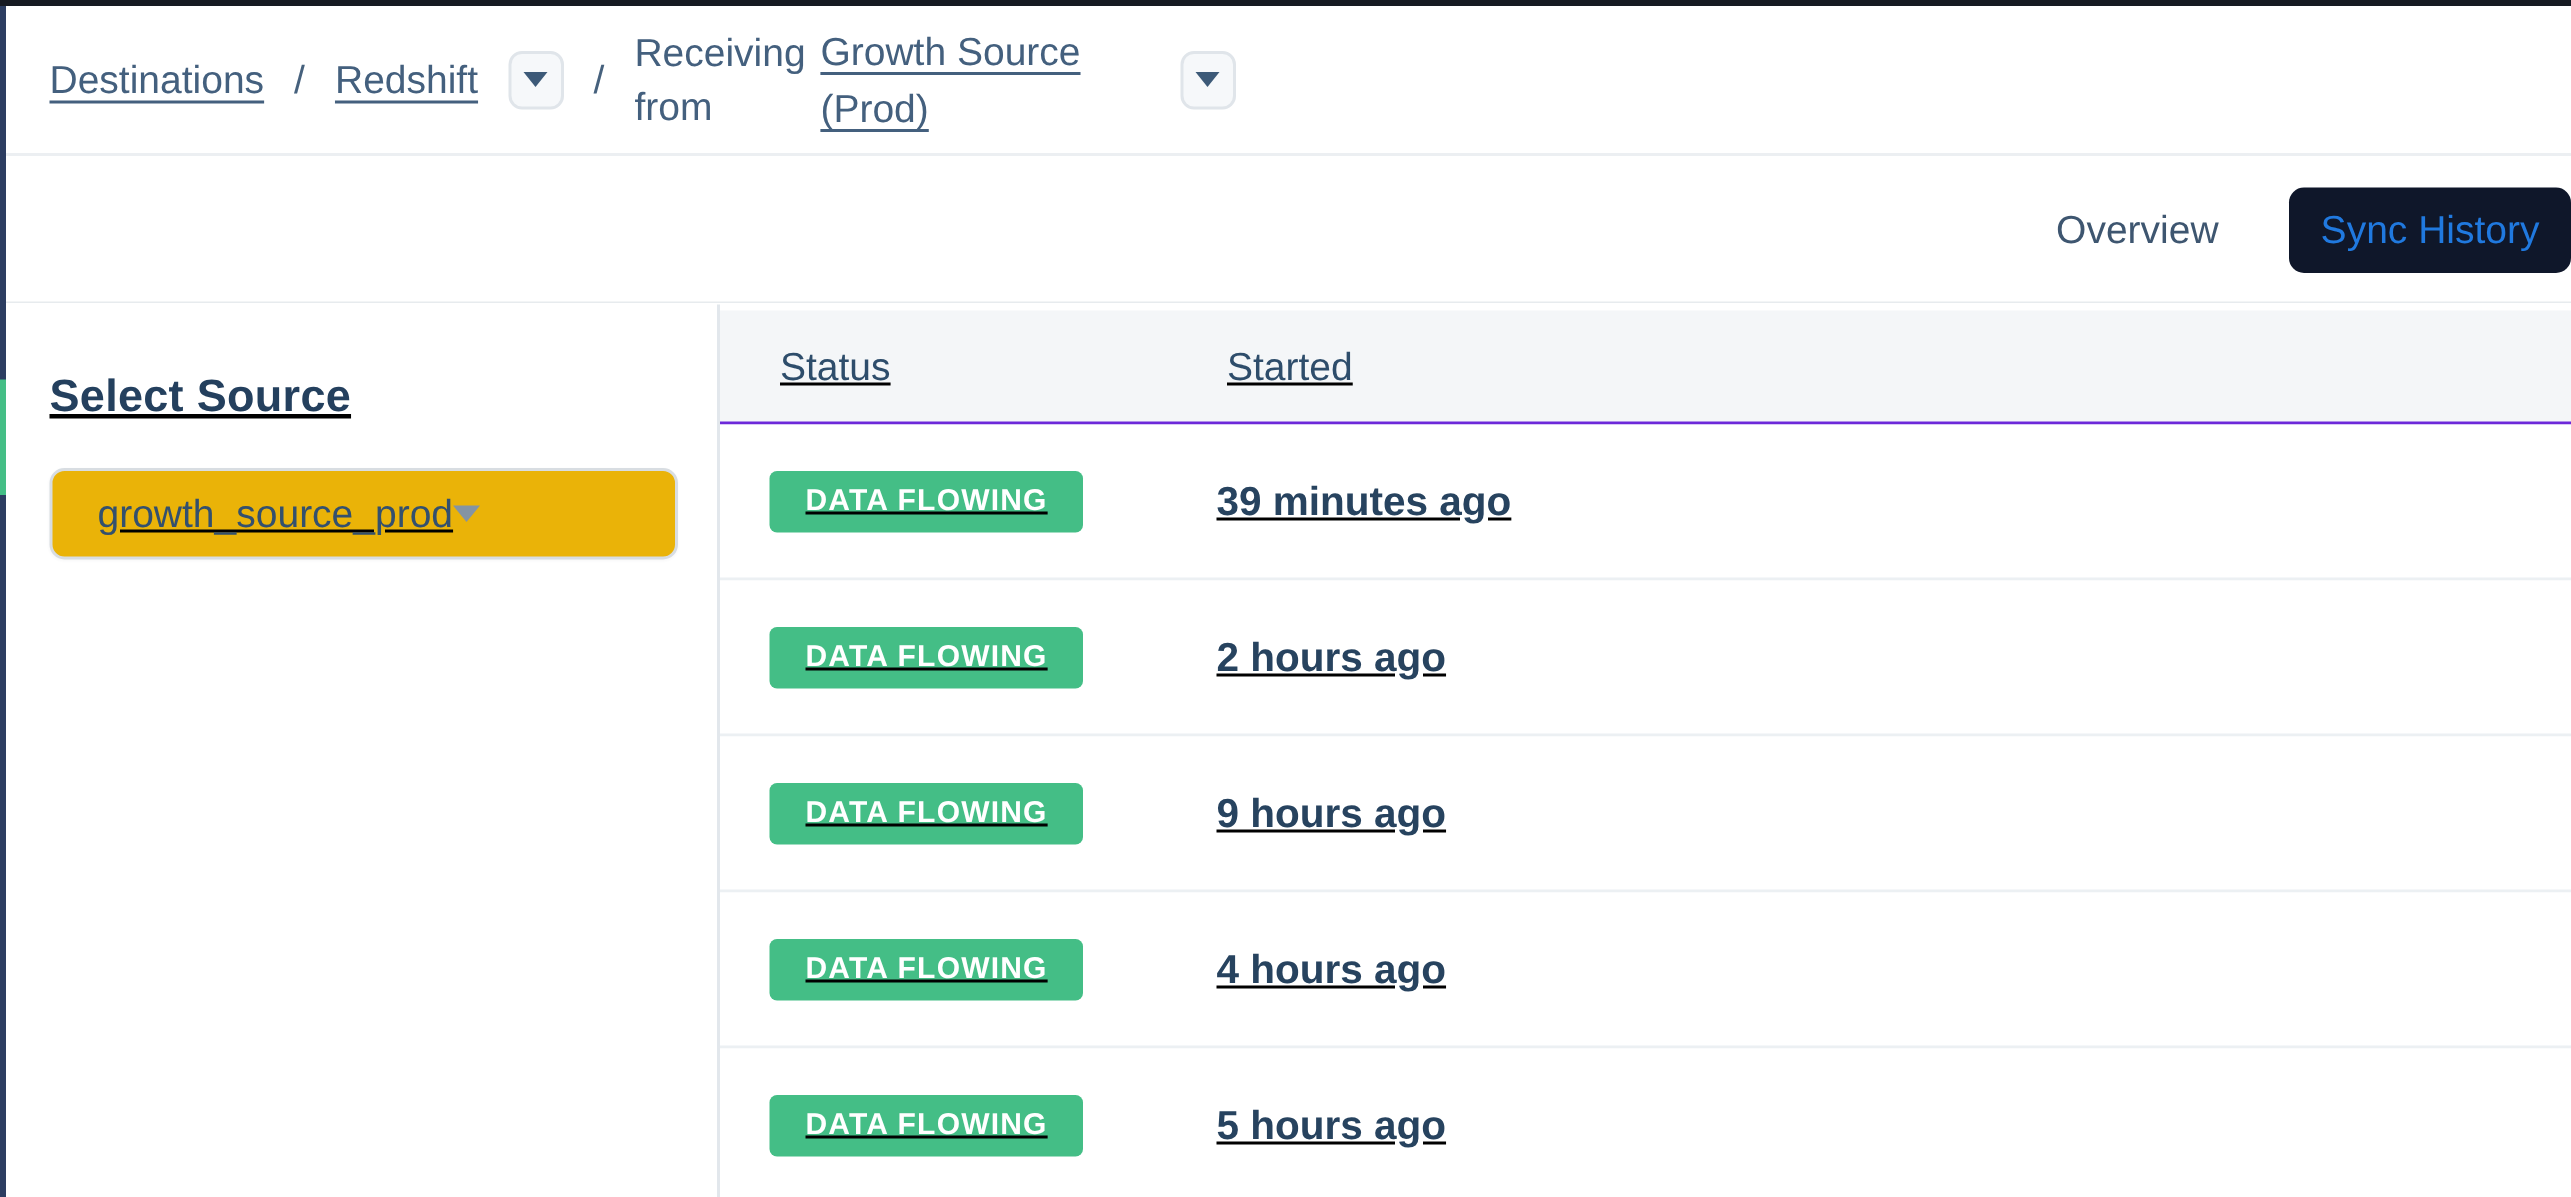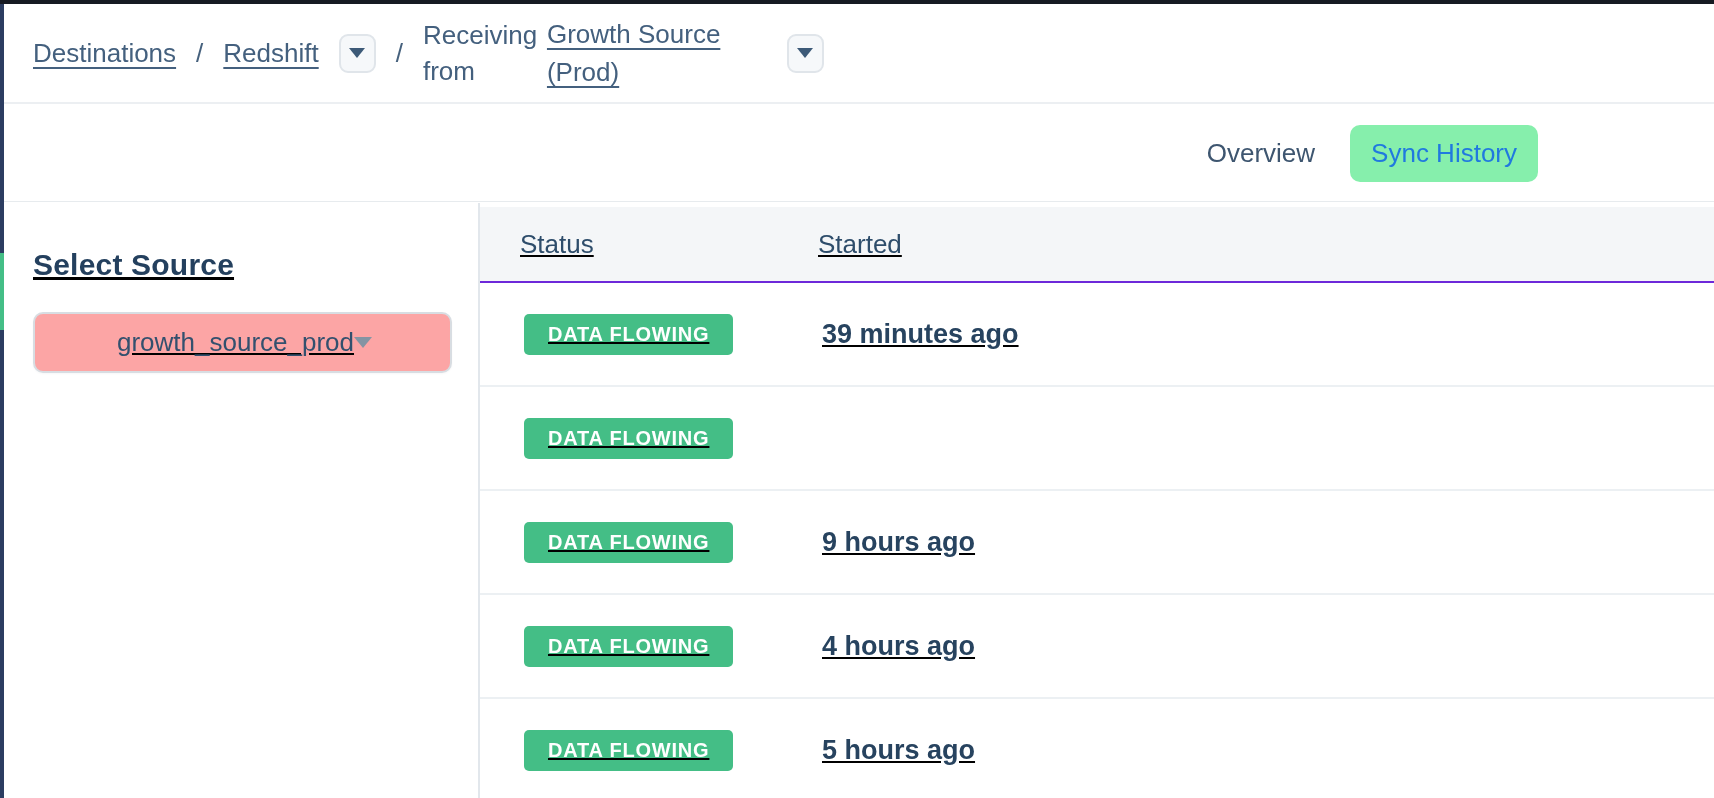--- a/index.html
+++ b/index.html
@@ -24,43 +24,43 @@
   .caret-btn { width: 37px; height: 39px; background: #f6f8fa; border: 2px solid #e0e5ea;
     border-radius: 9px; display: flex; align-items: center; justify-content: center;
     margin-left: 20px; cursor: pointer; }
   .caret-btn.second { margin-left: 58px; }
   .tri-down { width: 0; height: 0; border-left: 8px solid transparent; border-right: 8px solid transparent;
     border-top: 10px solid #3d5a78; }
 
   
   .tab-bar { position: absolute; top: 106px; left: 0; width: 100%; height: 96px;
     border-bottom: 1px solid #e7ebee; background: #fff;
-    display: flex; align-items: center; justify-content: flex-end; padding-right: 176px; gap: 14px; }
+    display: flex; align-items: center; justify-content: flex-end; gap: 26px; }
   .tab { font-size: 26px; color: #3e5670; padding: 13px 21px; border-radius: 10px; cursor: pointer; white-space: nowrap; }
-  .tab.active { color: #2079df; background: #86efac; }
+  .tab.active { color: #2079df; background: #0f172a; }
 
   
   .content { position: absolute; top: 203px; left: 0; width: 100%; height: 595px; display: flex; text-decoration: underline; }
   .side-panel { width: 480px; min-width: 480px; height: 100%; border-right: 2px solid #e2e7ec;
     padding: 45px 28px 0 33px; background: #fff; }
   .side-title { font-size: 30px; font-weight: 700; color: #24405e; margin-bottom: 30px; letter-spacing: 0.2px; }
-  .select-box { width: 419px; height: 61px; background: #fca5a5; border: 2px solid #d8dde2;
-    border-radius: 10px; display: flex; align-items: center; justify-content: center;
+  .select-box { width: 419px; height: 61px; background: #eab308; border: 2px solid #d8dde2;
+    border-radius: 10px; display: flex; align-items: center; justify-content: flex-start;
     padding: 0 26px 0 30px; cursor: pointer; box-shadow: 0 1px 2px rgba(40,60,80,0.04); }
   .select-value { font-size: 26px; color: #33506e; }
   .select-caret { width: 0; height: 0; border-left: 9px solid transparent; border-right: 9px solid transparent;
     border-top: 11px solid #8494a3; }
 
   
   .table-area { flex: 1; height: 100%; }
   .t-head { height: 76px; margin-top: 4px; background: #f4f6f8; border-bottom: 2px solid #6d28d9;
     display: grid; grid-template-columns: 298px 1fr; align-items: center; padding-left: 40px; }
   .t-col { font-size: 26px; color: #2e4d6b; }
   .t-row { height: 104px; border-bottom: 2px solid #ecEFF2; border-bottom: 2px solid #ecf0f3;
-    display: grid; grid-template-columns: 298px 1fr; align-items: center; padding-left: 44px; background: #fff; }
+    display: grid; grid-template-columns: 298px 1fr; align-items: center; padding-left: 33px; background: #fff; }
   .badge { display: inline-block; background: #44be86; color: #ffffff; font-size: 20px; font-weight: 600;
     letter-spacing: 0.8px; padding: 9px 24px; border-radius: 5px; width: max-content; }
   .started-cell { font-size: 27px; font-weight: 600; color: #27435f; }
 </style>
 </head>
 <body>
 
 <div class="app">
   <div class="top-edge"></div>
   <div class="left-rail">
@@ -102,20 +102,21 @@
         <span class="t-col">Status</span>
         <span class="t-col">Started</span>
       </div>
 
       <div class="t-row">
         <span class="badge">DATA FLOWING</span>
         <span class="started-cell">39 minutes ago</span>
       </div>
       <div class="t-row">
         <span class="badge">DATA FLOWING</span>
+        <span class="started-cell">2 hours ago</span>
       </div>
       <div class="t-row">
         <span class="badge">DATA FLOWING</span>
         <span class="started-cell">9 hours ago</span>
       </div>
       <div class="t-row">
         <span class="badge">DATA FLOWING</span>
         <span class="started-cell">4 hours ago</span>
       </div>
       <div class="t-row">

